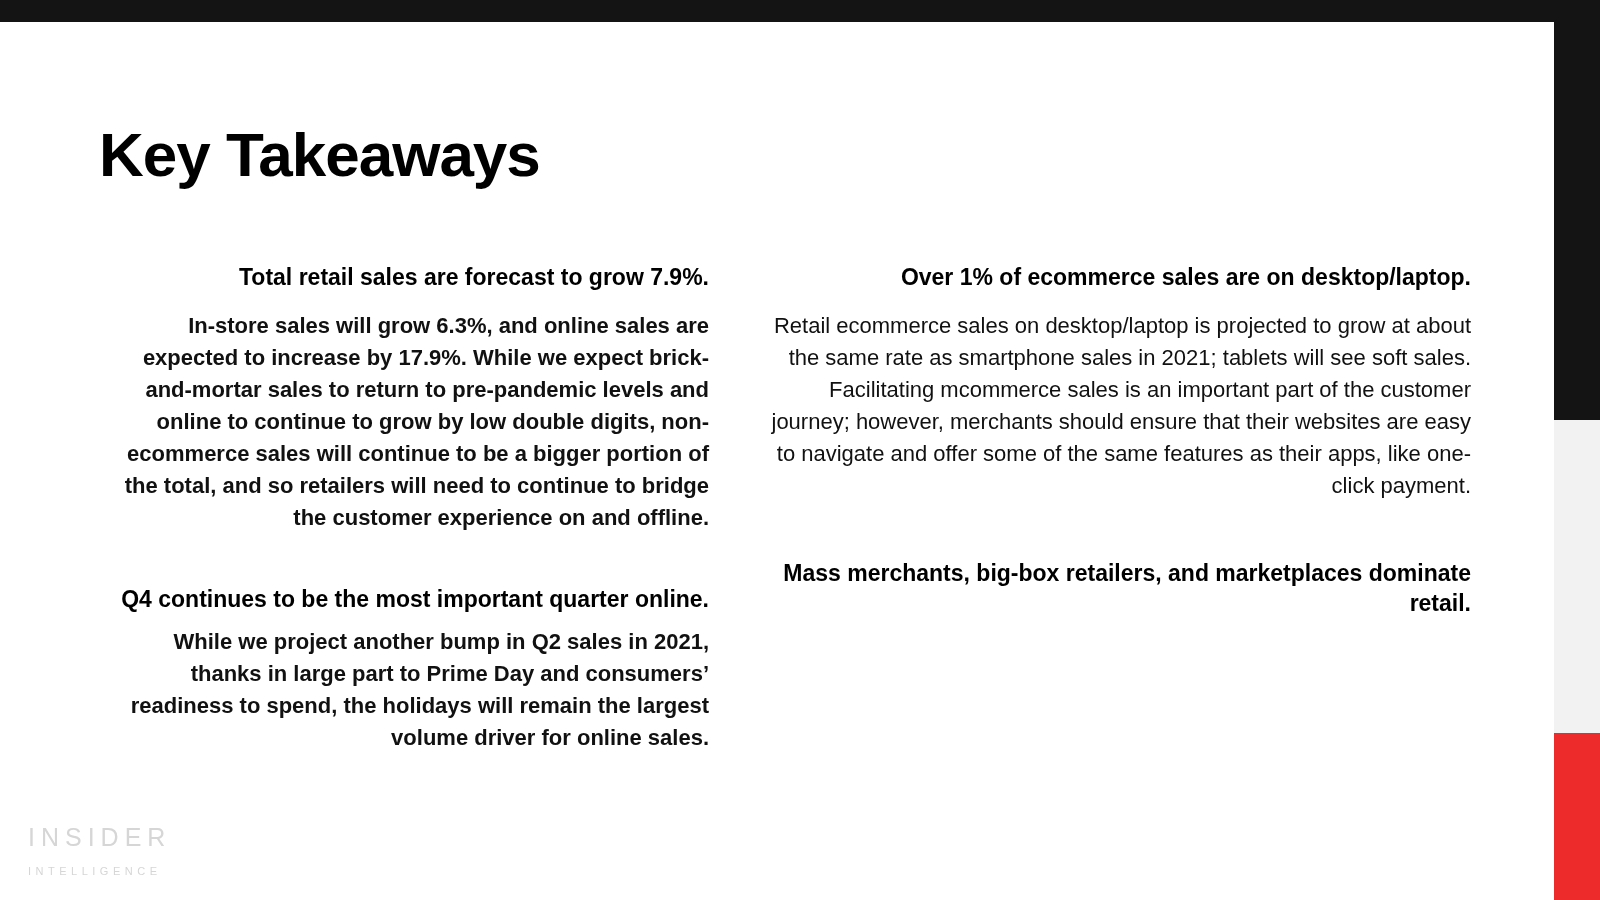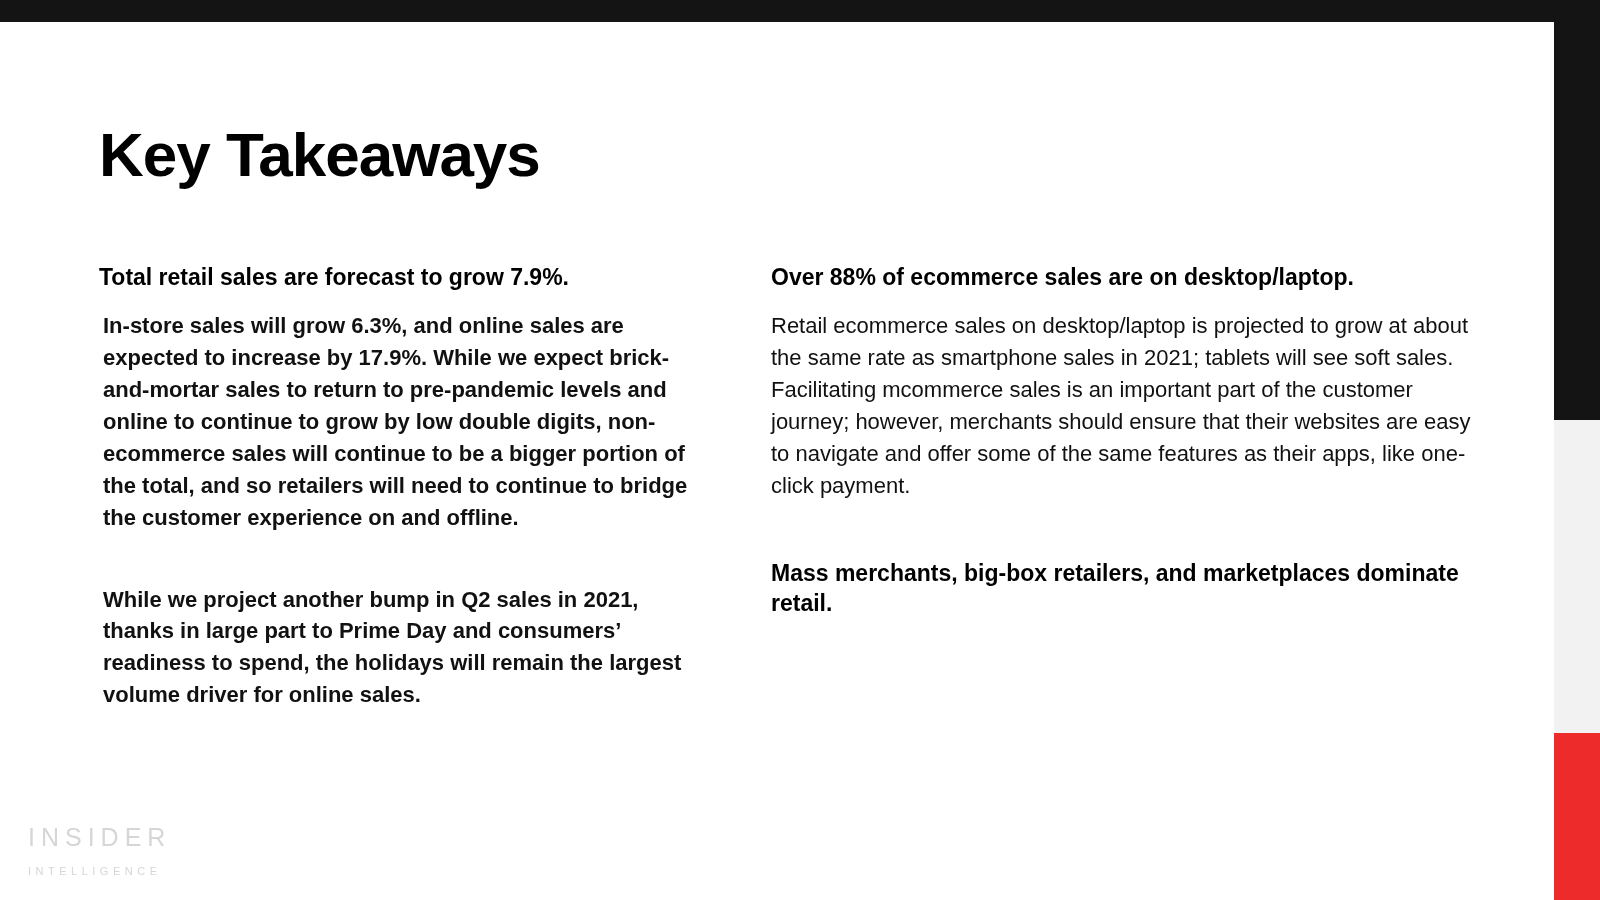--- a/index.html
+++ b/index.html
@@ -92,21 +92,21 @@
     width: 1380px;
     display: flex;
     gap: 62px;
   }
   .col {
     width: 660px;
   }
   .col.left { width: 610px; }
   .col.right { width: 700px; }
 
-  .block { margin-bottom: 8px; }
+  .block { margin-bottom: 8px; text-align: right; }
 
   .block-heading {
     font-size: 23px;
     font-weight: bold;
     color: #000000;
     line-height: 1.32;
     margin: 0 0 18px 0;
   }
   .block-body {
     font-size: 22px;
@@ -156,27 +156,28 @@
 
   <div class="columns">
 
     <div class="col left">
       <div class="block">
         <p class="block-heading">Total retail sales are forecast to grow 7.9%.</p>
         <p class="block-body">In-store sales will grow 6.3%, and online sales are expected to increase by 17.9%. While we expect brick-and-mortar sales to return to pre-pandemic levels and online to continue to grow by low double digits, non-ecommerce sales will continue to be a bigger portion of the total, and so retailers will need to continue to bridge the customer experience on and offline.</p>
       </div>
       <div class="spacer-a"></div>
       <div class="block">
+        <p class="block-heading second">Q4 continues to be the most important quarter online.</p>
         <p class="block-body">While we project another bump in Q2 sales in 2021, thanks in large part to Prime Day and consumers’ readiness to spend, the holidays will remain the largest volume driver for online sales.</p>
       </div>
     </div>
 
     <div class="col right">
       <div class="block">
-        <p class="block-heading">Over 88% of ecommerce sales are on desktop/laptop.</p>
+        <p class="block-heading">Over 1% of ecommerce sales are on desktop/laptop.</p>
         <p class="block-body">Retail ecommerce sales on desktop/laptop is projected to grow at about the same rate as smartphone sales in 2021; tablets will see soft sales. Facilitating mcommerce sales is an important part of the customer journey; however, merchants should ensure that their websites are easy to navigate and offer some of the same features as their apps, like one-click payment.</p>
       </div>
       <div class="spacer-b"></div>
       <div class="block">
         <p class="block-heading second">Mass merchants, big-box retailers, and marketplaces dominate retail.</p>
       </div>
     </div>
 
   </div>
 

